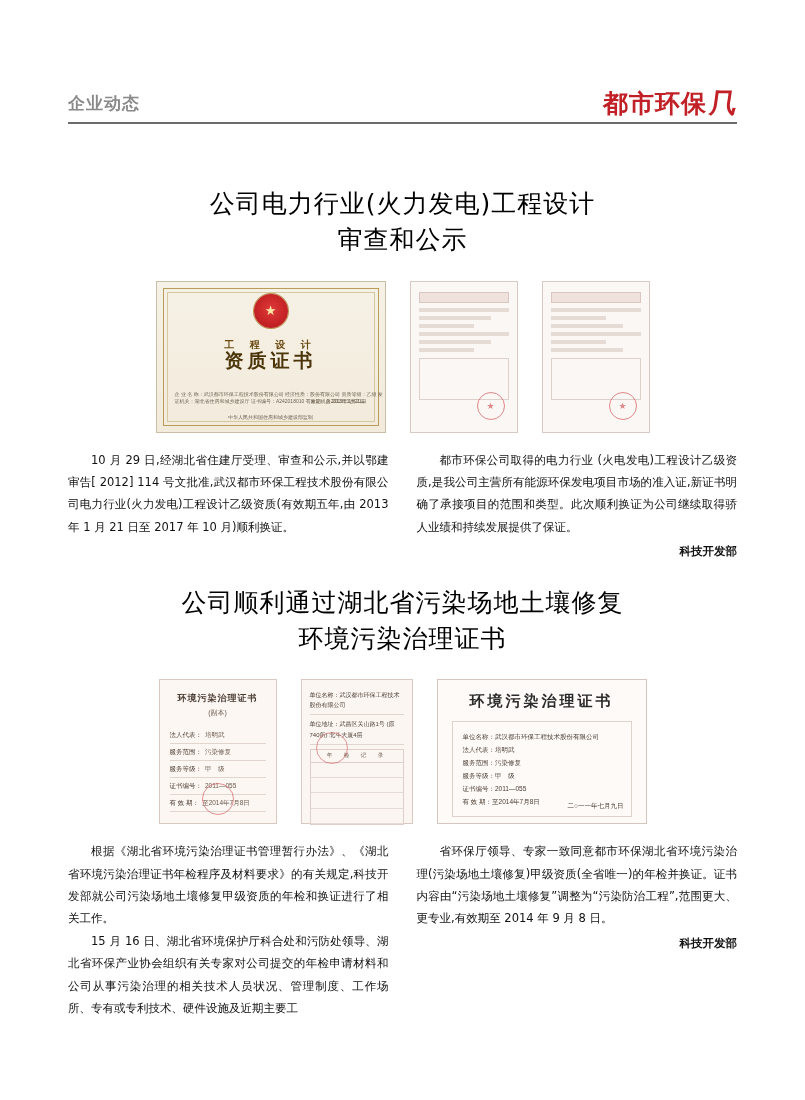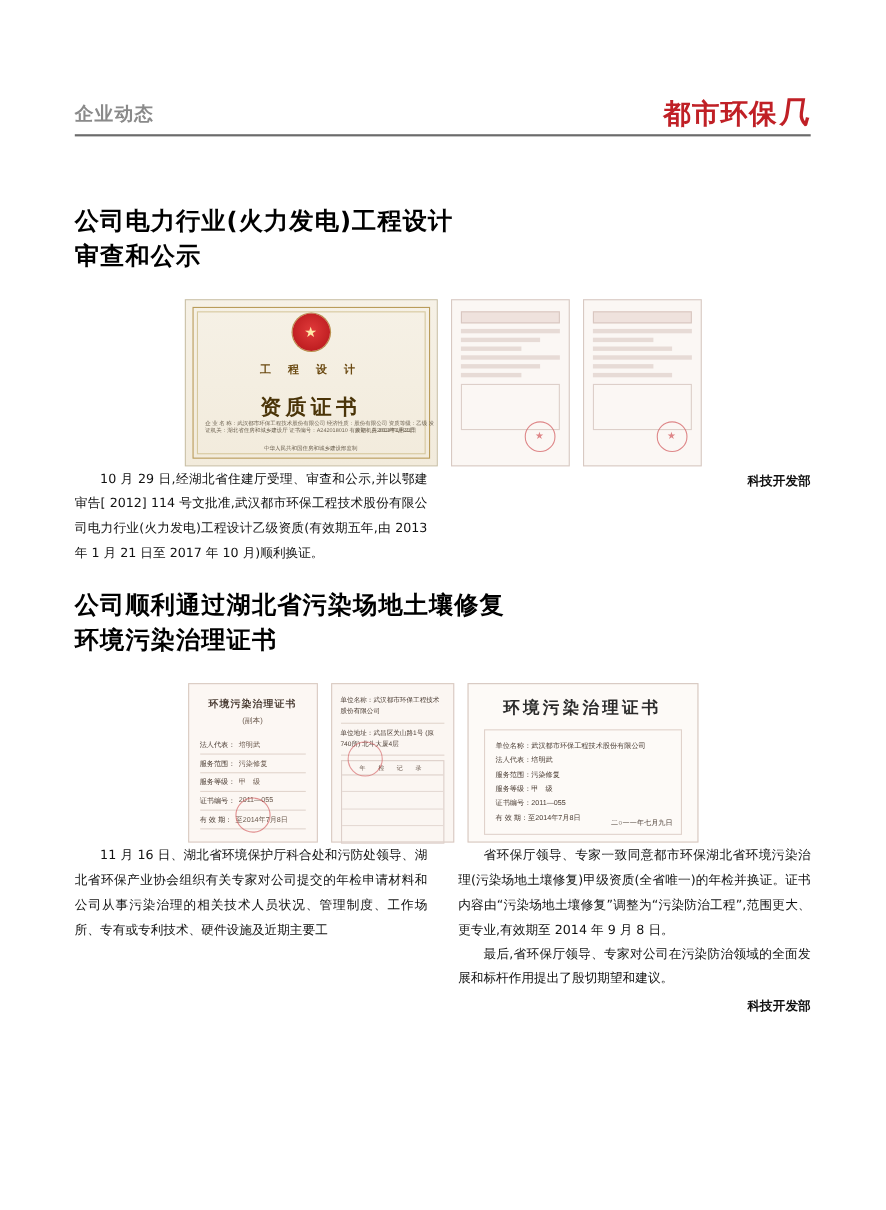--- a/index.html
+++ b/index.html
@@ -62,38 +62,39 @@
     font-size: 27px;
     font-weight: bold;
     color: #c02026;
     line-height: 1;
     transform: skewX(-8deg);
     margin-left: 1px;
   }
 
   
   .article-title {
-    font-family: "DejaVu Sans", sans-serif;
-    font-weight: bold;
-    font-size: 22px;
+    text-align: center;
+    font-family: "DejaVu Sans", sans-serif;
+    font-weight: normal;
+    font-size: 25px;
     line-height: 1.45;
     color: #000;
     letter-spacing: 1px;
   }
   .article-title .line2 { display: block; }
 
   .title-1 { margin-top: 62px; }
   .title-2 { margin-top: 22px; }
 
   
   .figure-row {
     display: flex;
     justify-content: center;
     align-items: flex-start;
-    gap: 12px;
+    gap: 24px;
     margin-top: 22px;
   }
 
   
   .cert-a {
     width: 230px;
     height: 152px;
     background: linear-gradient(180deg,#f6f1e6 0%, #f2ebdc 100%);
     border: 1px solid #c9bfa4;
     position: relative;
@@ -132,21 +133,21 @@
     top: 56px; left: 0; right: 0;
     text-align: center;
     font-family: "DejaVu Sans", sans-serif;
     font-size: 10px;
     letter-spacing: 6px;
     color: #6b4a12;
     font-weight: bold;
   }
   .cert-a .t2 {
     position: absolute;
-    top: 84px; left: 0; right: 0;
+    top: 66px; left: 0; right: 0;
     text-align: center;
     font-family: "DejaVu Sans", sans-serif;
     font-size: 19px;
     letter-spacing: 4px;
     color: #4a3408;
     font-weight: bold;
   }
   .cert-a .meta {
     position: absolute;
     left: 18px; bottom: 26px;
@@ -336,20 +337,21 @@
     right: 22px;
     bottom: 12px;
     font-size: 6.5px;
     color: #4a3c33;
   }
 
   
   .cols {
     display: flex;
     gap: 28px;
+    margin-top: 16px;
   }
   .col {
     flex: 1;
     font-family: "DejaVu Sans", sans-serif;
     font-size: 11.5px;
     line-height: 1.95;
     color: #111;
     text-align: justify;
   }
   .col p {
@@ -422,20 +424,21 @@
       <div class="box"></div>
       <div class="stamp"></div>
     </div>
   </div>
 
   <div class="cols">
     <div class="col">
       <p>10 月 29 日,经湖北省住建厅受理、审查和公示,并以鄂建审告[ 2012] 114 号文批准,武汉都市环保工程技术股份有限公司电力行业(火力发电)工程设计乙级资质(有效期五年,由 2013 年 1 月 21 日至 2017 年 10 月)顺利换证。</p>
     </div>
     <div class="col">
+      <p>都市环保公司取得的电力行业 (火电发电)工程设计乙级资质,是我公司主营所有能源环保发电项目市场的准入证,新证书明确了承接项目的范围和类型。此次顺利换证为公司继续取得骄人业绩和持续发展提供了保证。</p>
       <div class="signature">科技开发部</div>
     </div>
   </div>
 
   <div class="article-title title-2">
     <span>公司顺利通过湖北省污染场地土壤修复</span>
     <span class="line2">环境污染治理证书</span>
   </div>
 
   <div class="figure-row">
@@ -487,22 +490,22 @@
         <div>服务等级：甲　级</div>
         <div>证书编号：2011—055</div>
         <div>有 效 期：至2014年7月8日</div>
       </div>
       <div class="ddate">二○一一年七月九日</div>
     </div>
   </div>
 
   <div class="cols">
     <div class="col">
-      <p>11 月 16 日、湖北省环境保护厅科合处和污防处领导、湖北省环保产业协会组织有关专家对公司提交的年检申请材料和公司从事污染治理的相关技术人员状况、管理制度、工作场所、专有或专利技术、硬件设施及近期主要工</p>
+      <p>根据《湖北省环境污染治理证书管理暂行办法》、《湖北省环境污染治理证书年检程序及材料要求》的有关规定,科技开发部就公司污染场地土壤修复甲级资质的年检和换证进行了相关工作。</p>
+      <p>15 月 16 日、湖北省环境保护厅科合处和污防处领导、湖北省环保产业协会组织有关专家对公司提交的年检申请材料和公司从事污染治理的相关技术人员状况、管理制度、工作场所、专有或专利技术、硬件设施及近期主要工</p>
     </div>
     <div class="col">
       <p>省环保厅领导、专家一致同意都市环保湖北省环境污染治理(污染场地土壤修复)甲级资质(全省唯一)的年检并换证。证书内容由“污染场地土壤修复”调整为“污染防治工程”,范围更大、更专业,有效期至 2014 年 9 月 8 日。</p>
-      <p>最后,省环保厅领导、专家对公司在污染防治领域的全面发展和标杆作用提出了殷切期望和建议。</p>
       <div class="signature">科技开发部</div>
     </div>
   </div>
 
 </div>
 
 </body></html>

